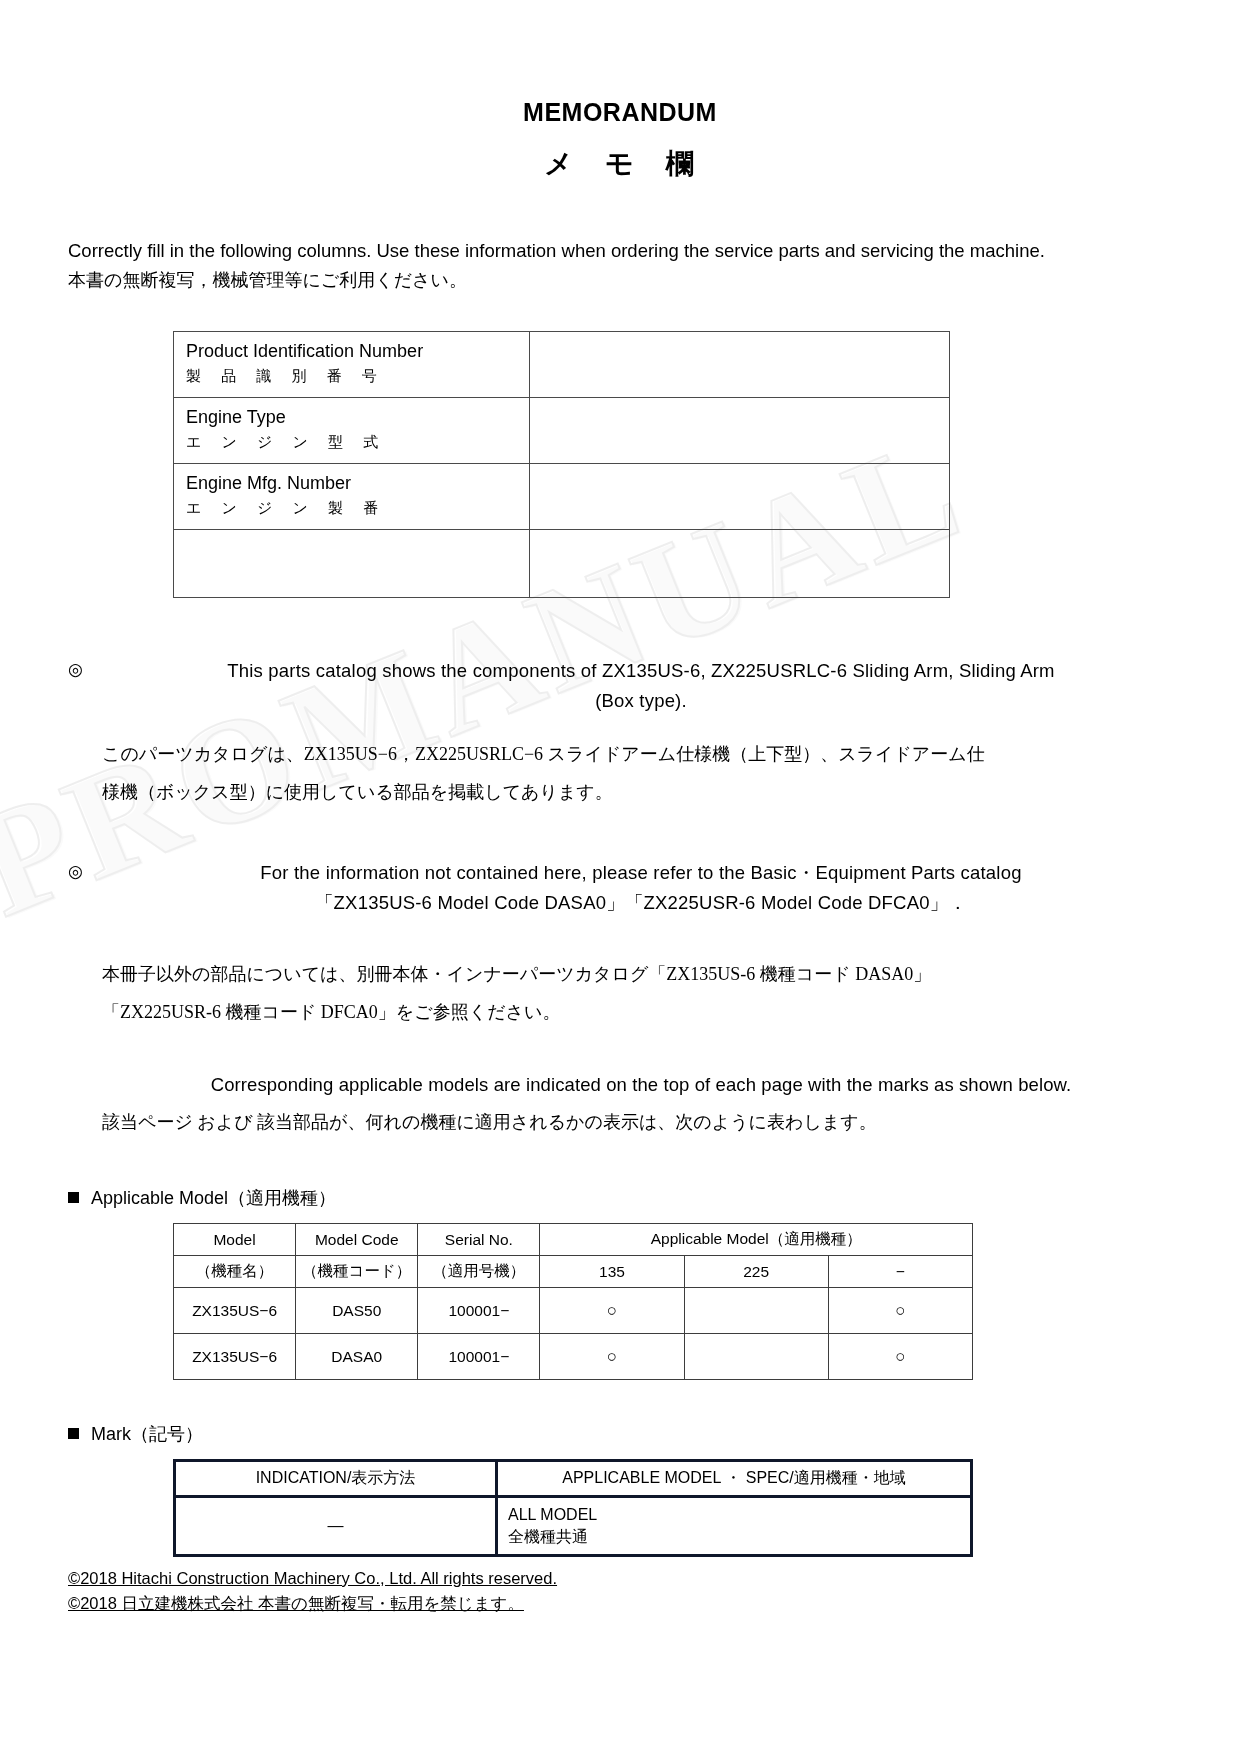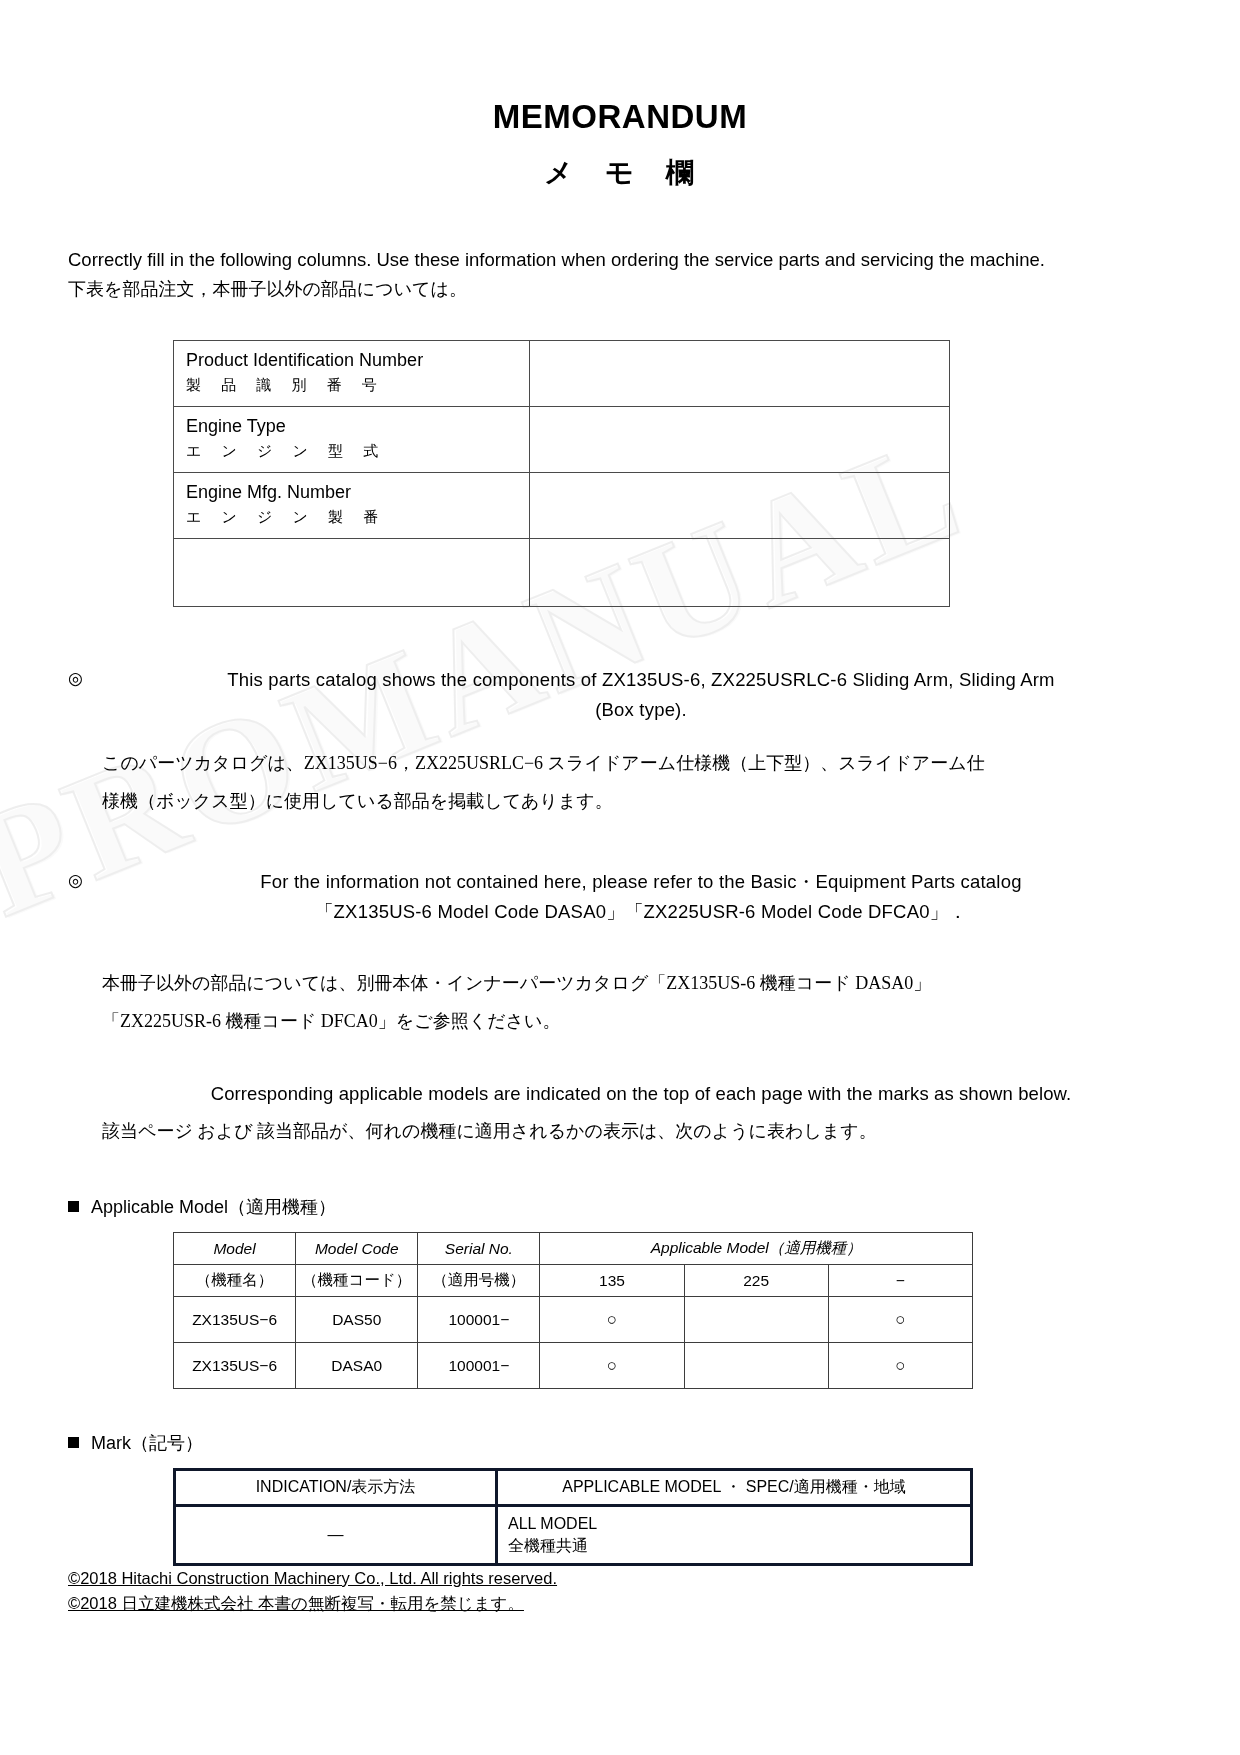--- a/index.html
+++ b/index.html
@@ -45,21 +45,21 @@
     position: relative;
     z-index: 2;
     padding: 0;
   }
 
   .title-block {
     text-align: center;
     margin-top: 98px;
   }
   .doc-title {
-    font-size: 33px;
+    font-size: 25px;
     font-weight: bold;
     letter-spacing: 0.5px;
   }
   .doc-subtitle {
     font-size: 28px;
     font-weight: bold;
     margin-top: 18px;
     letter-spacing: 2px;
   }
 
@@ -172,21 +172,21 @@
     width: 800px;
     table-layout: fixed;
     font-size: 15.5px;
   }
   table.models th,
   table.models td {
     border: 1px solid #3d3d3d;
     text-align: center;
     font-weight: normal;
   }
-  table.models th.h1 { height: 29px; font-style: italic; }
+  table.models th.h1 { height: 29px; }
   table.models th.h2 { height: 29px; }
   table.models td.cell { height: 43px; }
   .col-model { width: 122px; }
   .col-code  { width: 122px; }
   .col-serial{ width: 122px; }
   .col-ap    { width: 144px; }
   .circle-mark { font-size: 17px; }
 
   
   table.mark {
@@ -226,21 +226,21 @@
 
 <div id="page">
 
   <div class="title-block">
     <div class="doc-title">MEMORANDUM</div>
     <div class="doc-subtitle">メ　モ　欄</div>
   </div>
 
   <div class="intro">
     <div>Correctly fill in the following columns. Use these information when ordering the service parts and servicing the machine.</div>
-    <div class="jp">下表を部品注文，本冊子以外の部品については。</div>
+    <div class="jp">本書の無断複写，機械管理等にご利用ください。</div>
   </div>
 
   <table class="memo">
     <tbody>
       <tr>
         <td class="label">
           <div class="lbl-en">Product Identification Number</div>
           <div class="lbl-jp">製 品 識 別 番 号</div>
         </td>
         <td class="value"></td>

